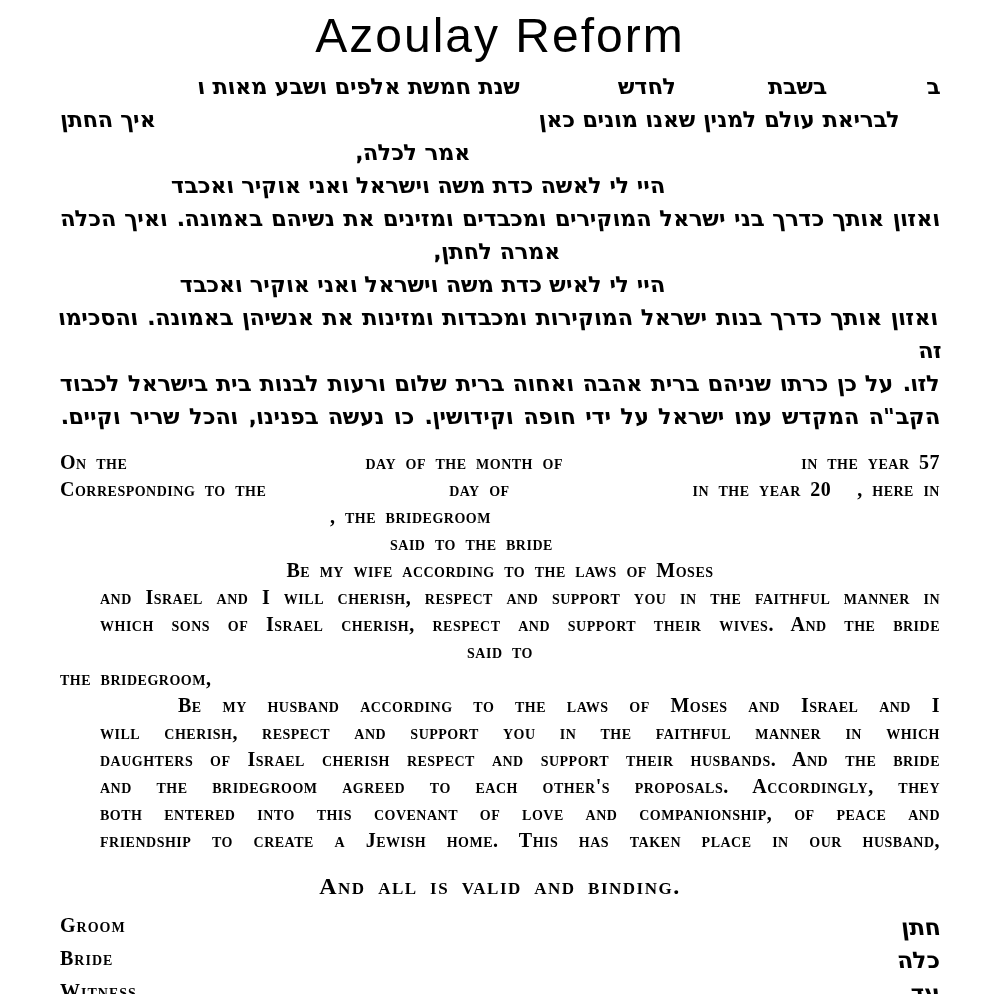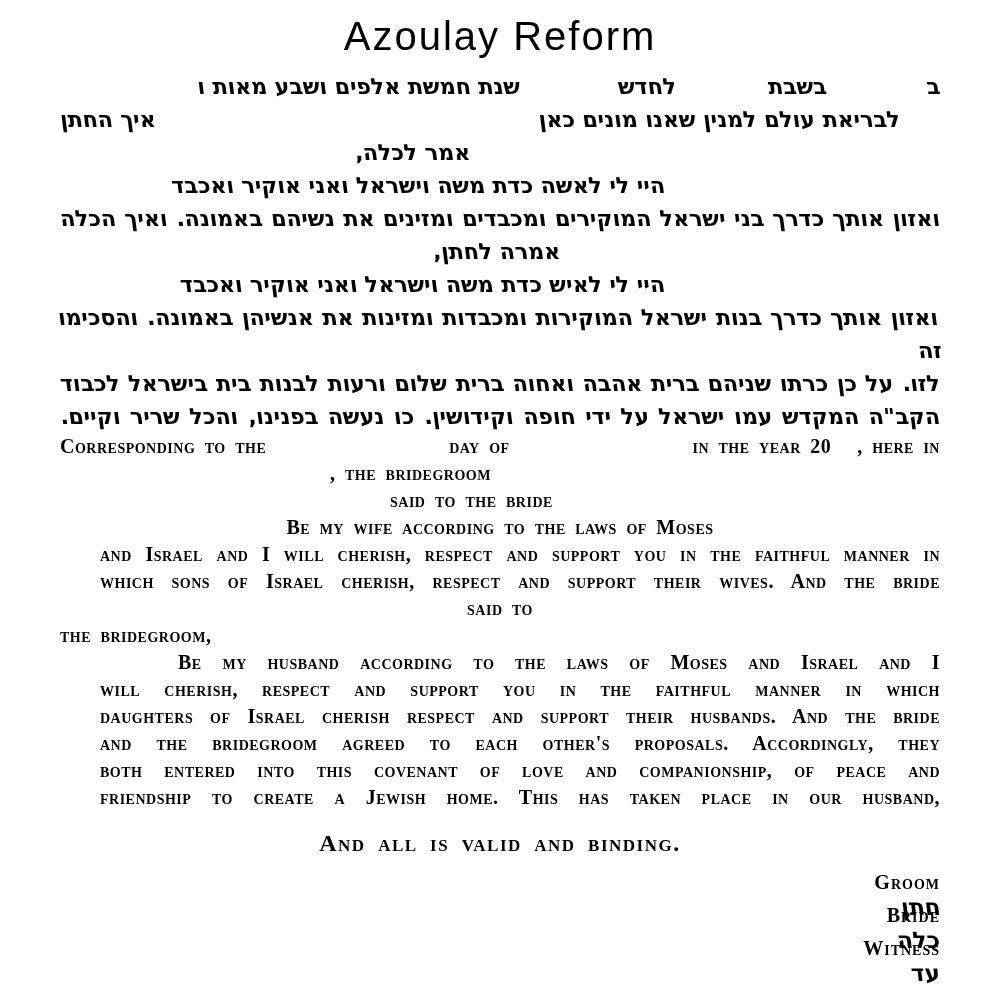--- a/index.html
+++ b/index.html
@@ -3,21 +3,21 @@
 <meta charset="utf-8">
 <style>
   html,body{margin:0;padding:0;background:#ffffff;}
   body{width:1000px;height:994px;overflow:hidden;color:#000;}
   .page{box-sizing:border-box;width:1000px;height:994px;padding:0 60px;}
 
   .title{
     margin:8px 0 4px;
     font-family:"Liberation Sans",sans-serif;
     font-weight:400;
-    font-size:40px;
+    font-size:48px;
     line-height:56px;
     text-align:center;
     letter-spacing:2px;
   }
 
   
   .heb{
     direction:rtl;
     font-family:"DejaVu Sans",sans-serif;
     font-weight:700;
@@ -61,21 +61,21 @@
     font-size:24px;
     line-height:32px;
     letter-spacing:1.5px;
     word-spacing:5px;
     text-align:center;
     margin-top:16px;
   }
 
   
   .sigs{margin-top:12px;}
-  .sig-row{display:flex;justify-content:space-between;align-items:flex-end;height:33px;flex-direction:column;}
+  .sig-row{display:flex;justify-content:space-between;align-items:flex-start;height:33px;}
   .sig-label{
     font-family:"Liberation Serif",serif;
     font-weight:700;
     font-variant:small-caps;
     font-size:20px;
     letter-spacing:1px;
   }
   .sig-heb{
     display:inline-block;
     font-family:"DejaVu Sans",sans-serif;
@@ -100,20 +100,25 @@
 
   <div class="heb nowrap l3">אמר לכלה,</div>
   <div class="heb nowrap l4">היי לי לאשה כדת משה וישראל ואני אוקיר ואכבד</div>
   <div class="heb just">ואזון אותך כדרך בני ישראל המוקירים ומכבדים ומזינים את נשיהם באמונה. ואיך הכלה</div>
   <div class="heb nowrap l6">אמרה לחתן,</div>
   <div class="heb nowrap l4">היי לי לאיש כדת משה וישראל ואני אוקיר ואכבד</div>
   <div class="heb just">ואזון אותך כדרך בנות ישראל המוקירות ומכבדות ומזינות את אנשיהן באמונה. והסכימו זה</div>
   <div class="heb just">לזו. על כן כרתו שניהם ברית אהבה ואחוה ברית שלום ורעות לבנות בית בישראל לכבוד</div>
   <div class="heb just">הקב"ה המקדש עמו ישראל על ידי חופה וקידושין. כו נעשה בפנינו, והכל שריר וקיים.</div>
 
+  <div class="eng e-flex first">
+    <span>On the</span>
+    <span>day of the month of</span>
+    <span>in the year 57</span>
+  </div>
 
   <div class="eng e-flex">
     <span>Corresponding to the</span>
     <span>day of</span>
     <span class="e-grp"><span>in the year 20</span><span class="spacer"></span><span>, here in</span></span>
   </div>
 
   <div class="eng e3">, the bridegroom</div>
   <div class="eng e4">said to the bride</div>
 

